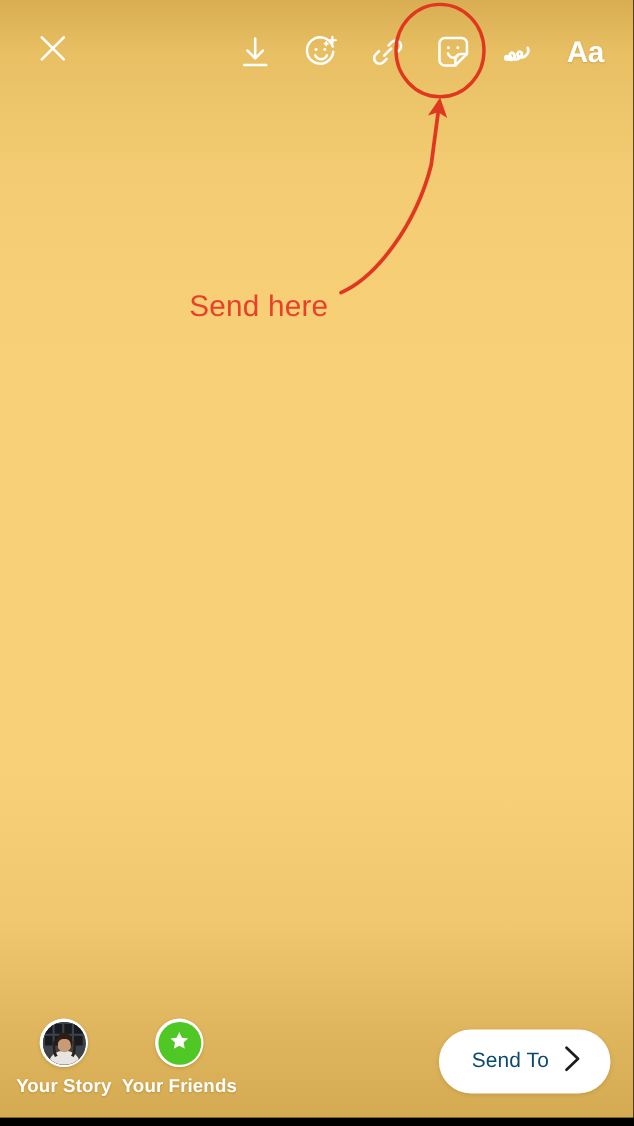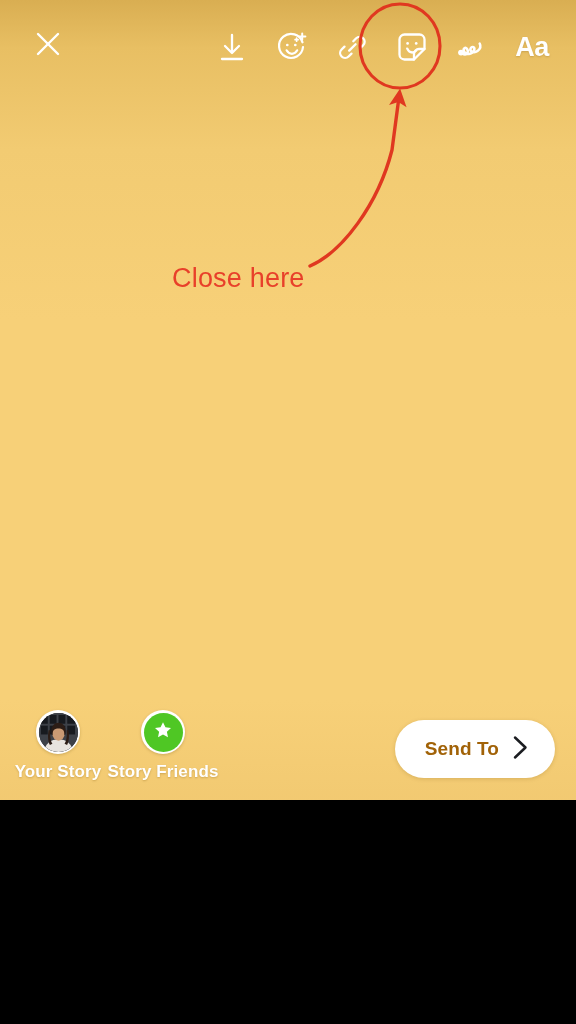--- a/index.html
+++ b/index.html
@@ -4,21 +4,21 @@
 <style>
   * { margin:0; padding:0; box-sizing:border-box; }
   html, body {
     width:576px; height:1024px;
     overflow:hidden;
     font-family:"Liberation Sans", sans-serif;
     background:#000;
   }
   #screen {
     position:relative;
-    width:576px; height:800px;
+    width:576px; height:1016px;
     background:
       linear-gradient(to bottom,
         #d9ae52 0px,
         #e8bf63 48px,
         #f2cb72 150px,
         #f7d078 320px,
         #f7d078 700px,
         #f0c76f 840px,
         #e0b75f 930px,
         #d3a951 1024px);
@@ -123,23 +123,23 @@
     position:absolute;
     right:21px; bottom:22px;
     height:58px;
     padding:0 26px 0 30px;
     background:#ffffff;
     border-radius:29px;
     display:flex; align-items:center; gap:13px;
     box-shadow:0 1px 4px rgba(110,75,10,.2);
   }
   #send-to-label {
-    color:#a16207;
+    color:#0c4a6e;
     font-size:19px;
-    font-weight:bold;
+    font-weight:normal;
     letter-spacing:0.1px;
   }
 </style>
 </head>
 <body>
 
 <div id="screen">
 
   <div id="topbar">
 
@@ -232,21 +232,21 @@
       <marker id="arrowhead" markerWidth="6" markerHeight="6" refX="3.1" refY="3" orient="auto" markerUnits="strokeWidth">
         <path d="M0.4,0.4 L5.6,3 L0.4,5.6 L1.6,3 Z" fill="#e03820"></path>
       </marker>
     </defs>
 
     <ellipse cx="400" cy="46" rx="40" ry="42" fill="none" stroke="#e03820" stroke-width="3.1"></ellipse>
 
     <path d="M310,266 C342,252 378,205 392,150 L399,97" fill="none" stroke="#e03820" stroke-width="3.4" stroke-linecap="round" marker-end="url(#arrowhead)"></path>
   </svg>
 
-  <div id="click-here">Close here</div>
+  <div id="click-here">Send here</div>
 
   <div id="bottombar">
 
     <div class="dest" id="dest-your-story">
       <div class="avatar-ring">
         <div class="avatar-img">
           <svg width="100%" height="100%" viewBox="0 0 40 40">
             <rect width="40" height="40" fill="#3d4148"></rect>
             <g fill="#171a1f">
               <rect x="2" y="2" width="7" height="9"></rect>
@@ -272,21 +272,21 @@
     <div class="dest" id="dest-close-friends">
       <div class="cf-badge">
         <div class="cf-inner">
           <span>
             <svg width="20" height="20" viewBox="0 0 20 20">
               <path d="M10 2.2l2.45 5.1 5.55.72-4.1 3.82 1.07 5.5L10 14.6l-4.97 2.74 1.07-5.5-4.1-3.82 5.55-.72z" fill="#ffffff"></path>
             </svg>
           </span>
         </div>
       </div>
-      <div class="dest-label">Story Friends</div>
+      <div class="dest-label">Your Friends</div>
     </div>
 
     <div id="send-to">
       <span id="send-to-label">Send To</span>
       <span>
         <svg width="17" height="25" viewBox="0 0 17 25">
           <polyline points="3,2.5 13.5,12.5 3,22.5" fill="none" stroke="#1b1d21" stroke-width="2.5" stroke-linecap="round" stroke-linejoin="round"></polyline>
         </svg>
       </span>
     </div>

